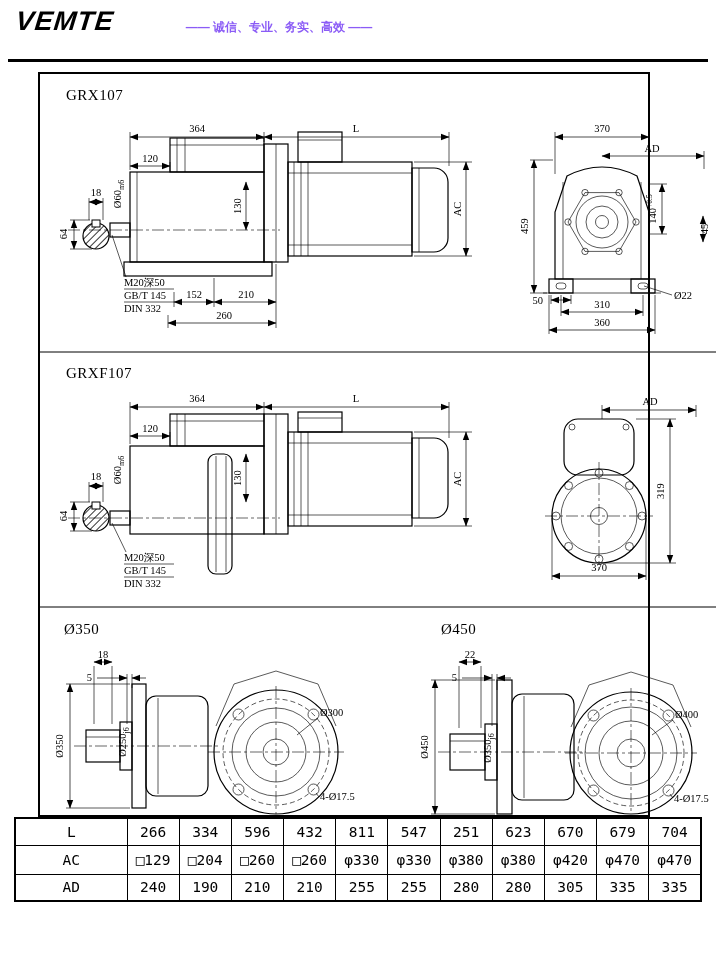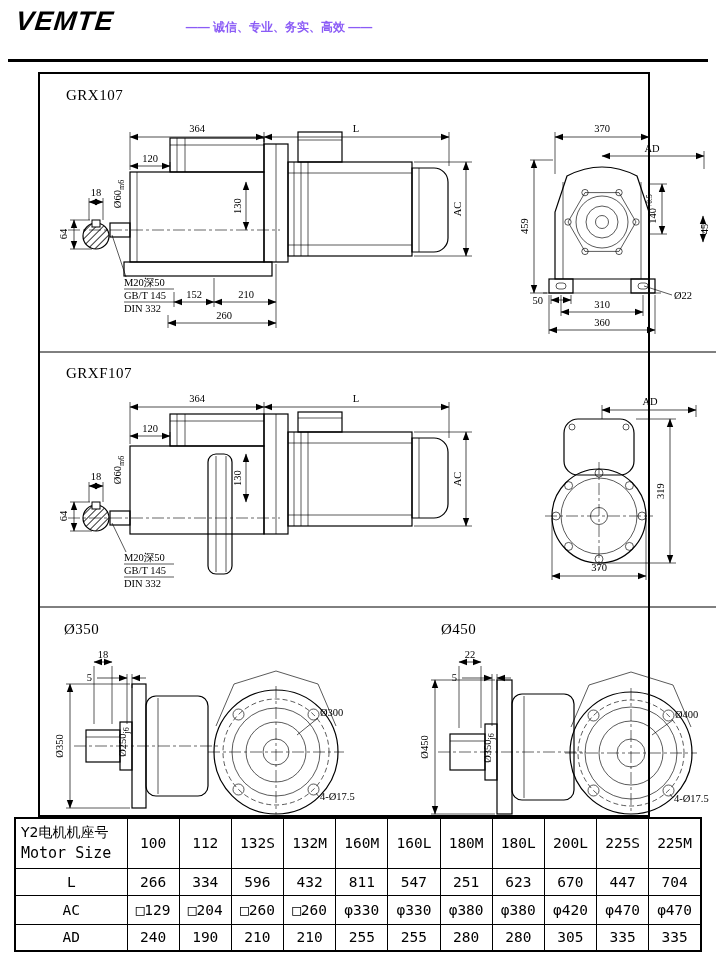--- a/index.html
+++ b/index.html
@@ -405,49 +405,32 @@
         <col>
         <col>
         <col>
         <col>
         <col>
         <col>
         <col>
         <col>
     </colgroup>
     <tbody>
-      <tr style="height:50px">
-        <td class="mlabel">
-          <div class="cn">Y2电机机座号</div>
-          <div class="en">Motor Size</div>
-        </td>
-        <td>100</td>
-        <td>112</td>
-        <td>132S</td>
-        <td>132M</td>
-        <td>160M</td>
-        <td>160L</td>
-        <td>180M</td>
-        <td>180L</td>
-        <td>200L</td>
-        <td>225S</td>
-        <td>225M</td>
-      </tr>
       <tr style="height:27px">
         <td>L</td>
         <td>266</td>
         <td>334</td>
         <td>596</td>
         <td>432</td>
         <td>811</td>
         <td>547</td>
         <td>251</td>
         <td>623</td>
         <td>670</td>
-        <td>447</td>
+        <td>679</td>
         <td>704</td>
       </tr>
       <tr style="height:29px">
         <td>AC</td>
         <td>□129</td>
         <td>□204</td>
         <td>□260</td>
         <td>□260</td>
         <td>φ330</td>
         <td>φ330</td>

